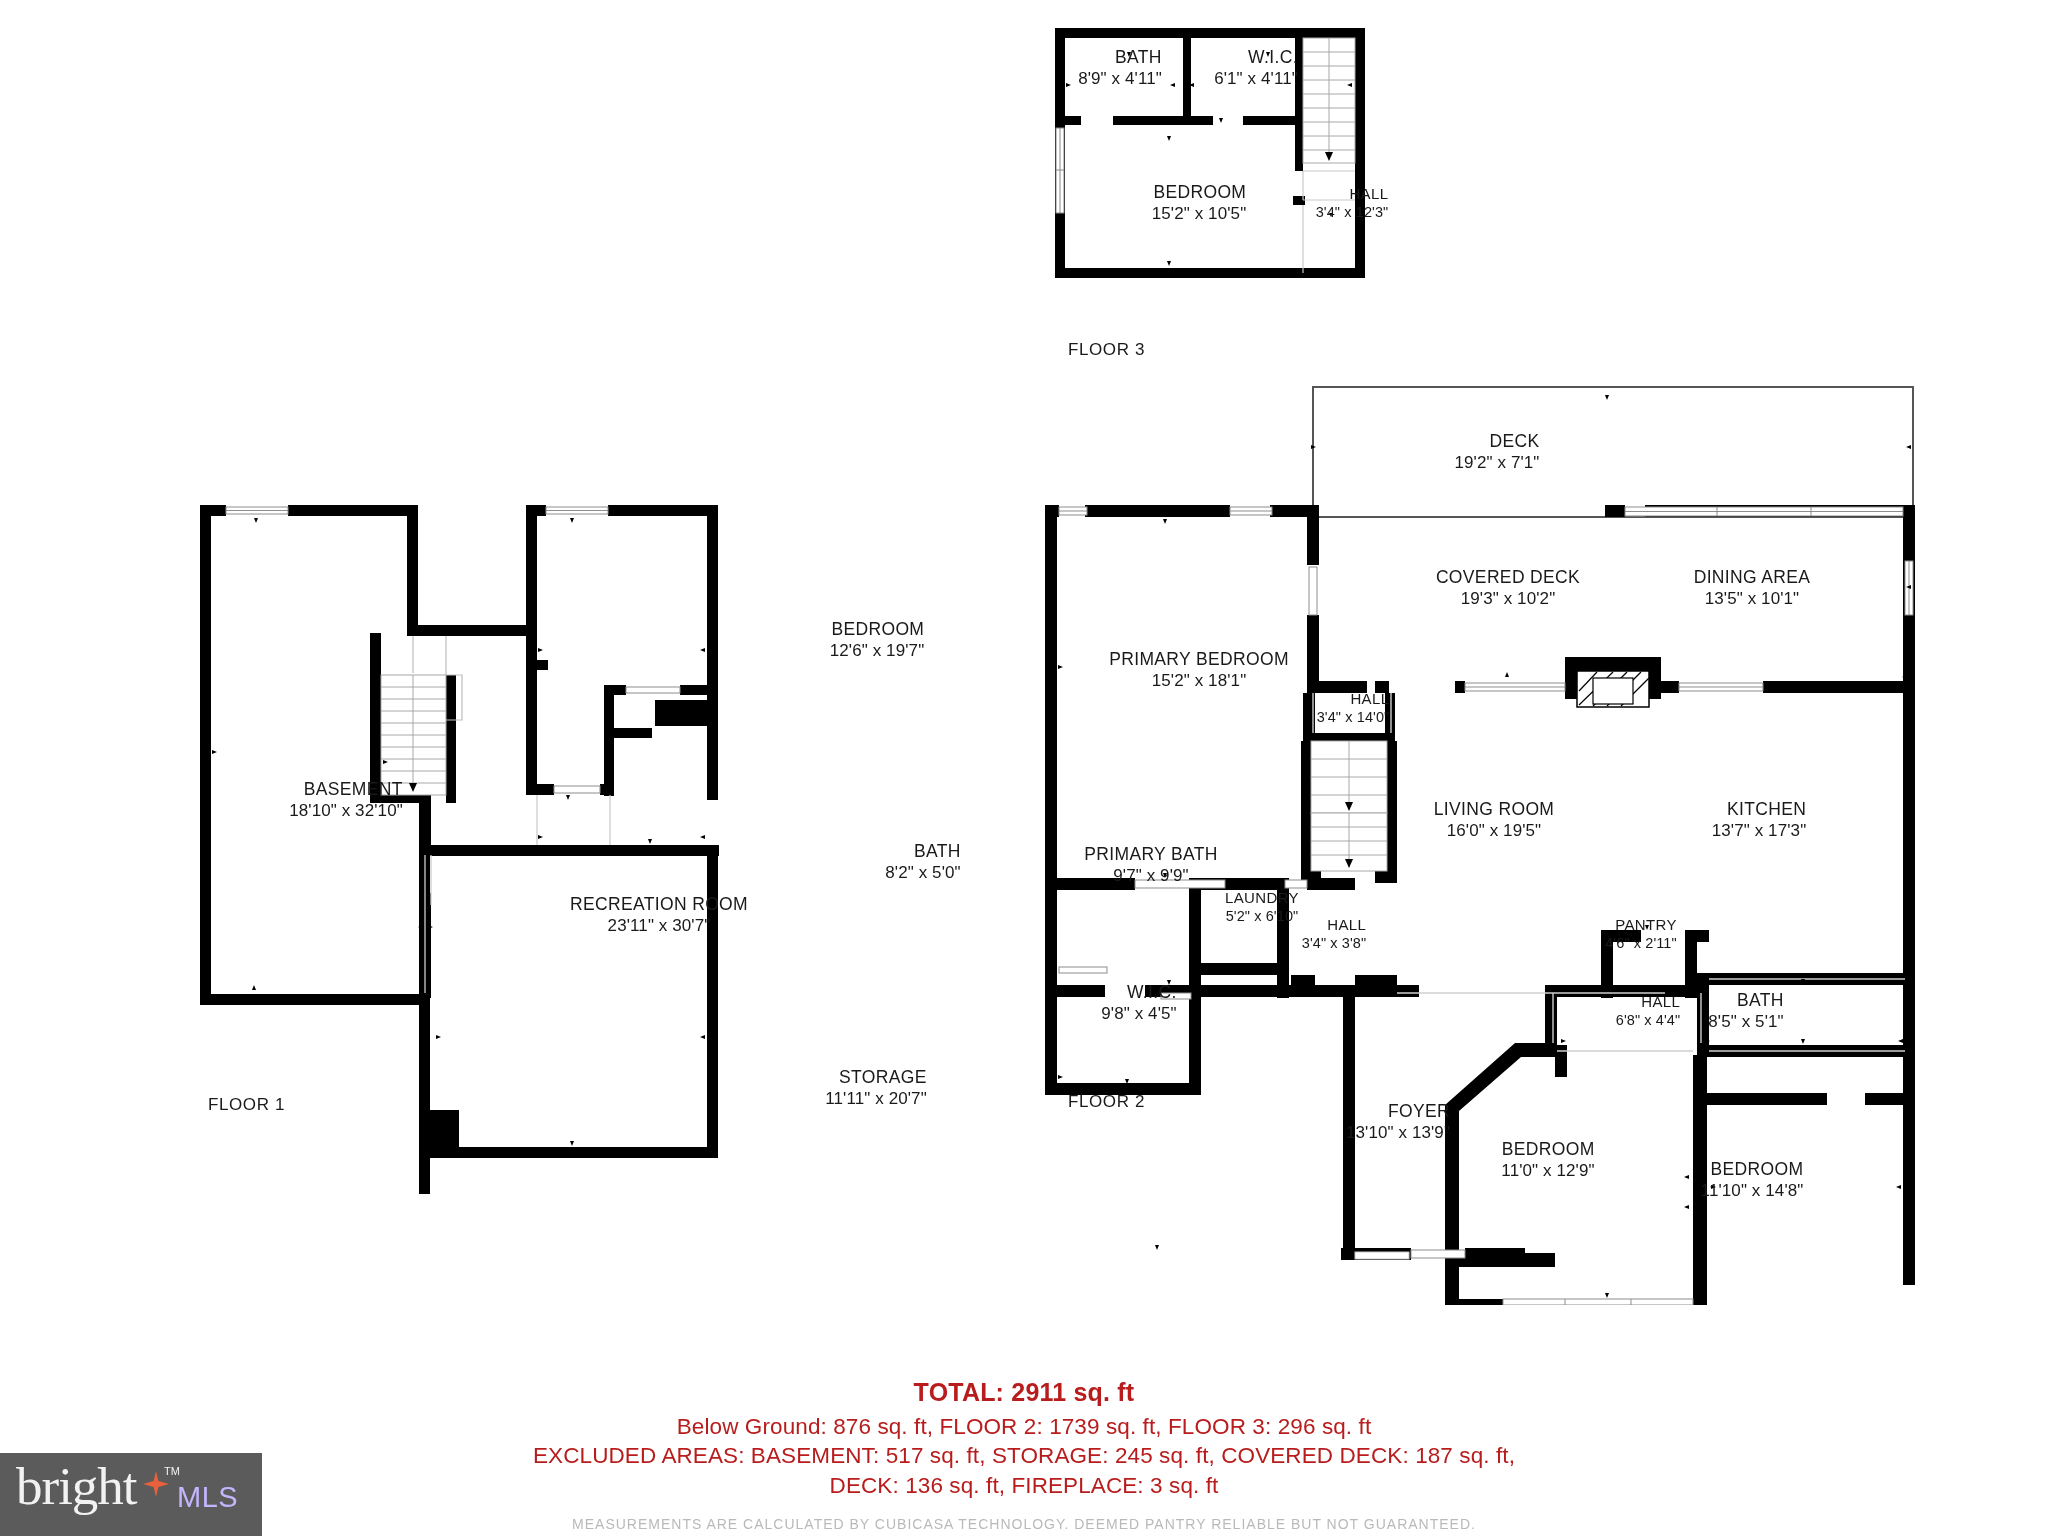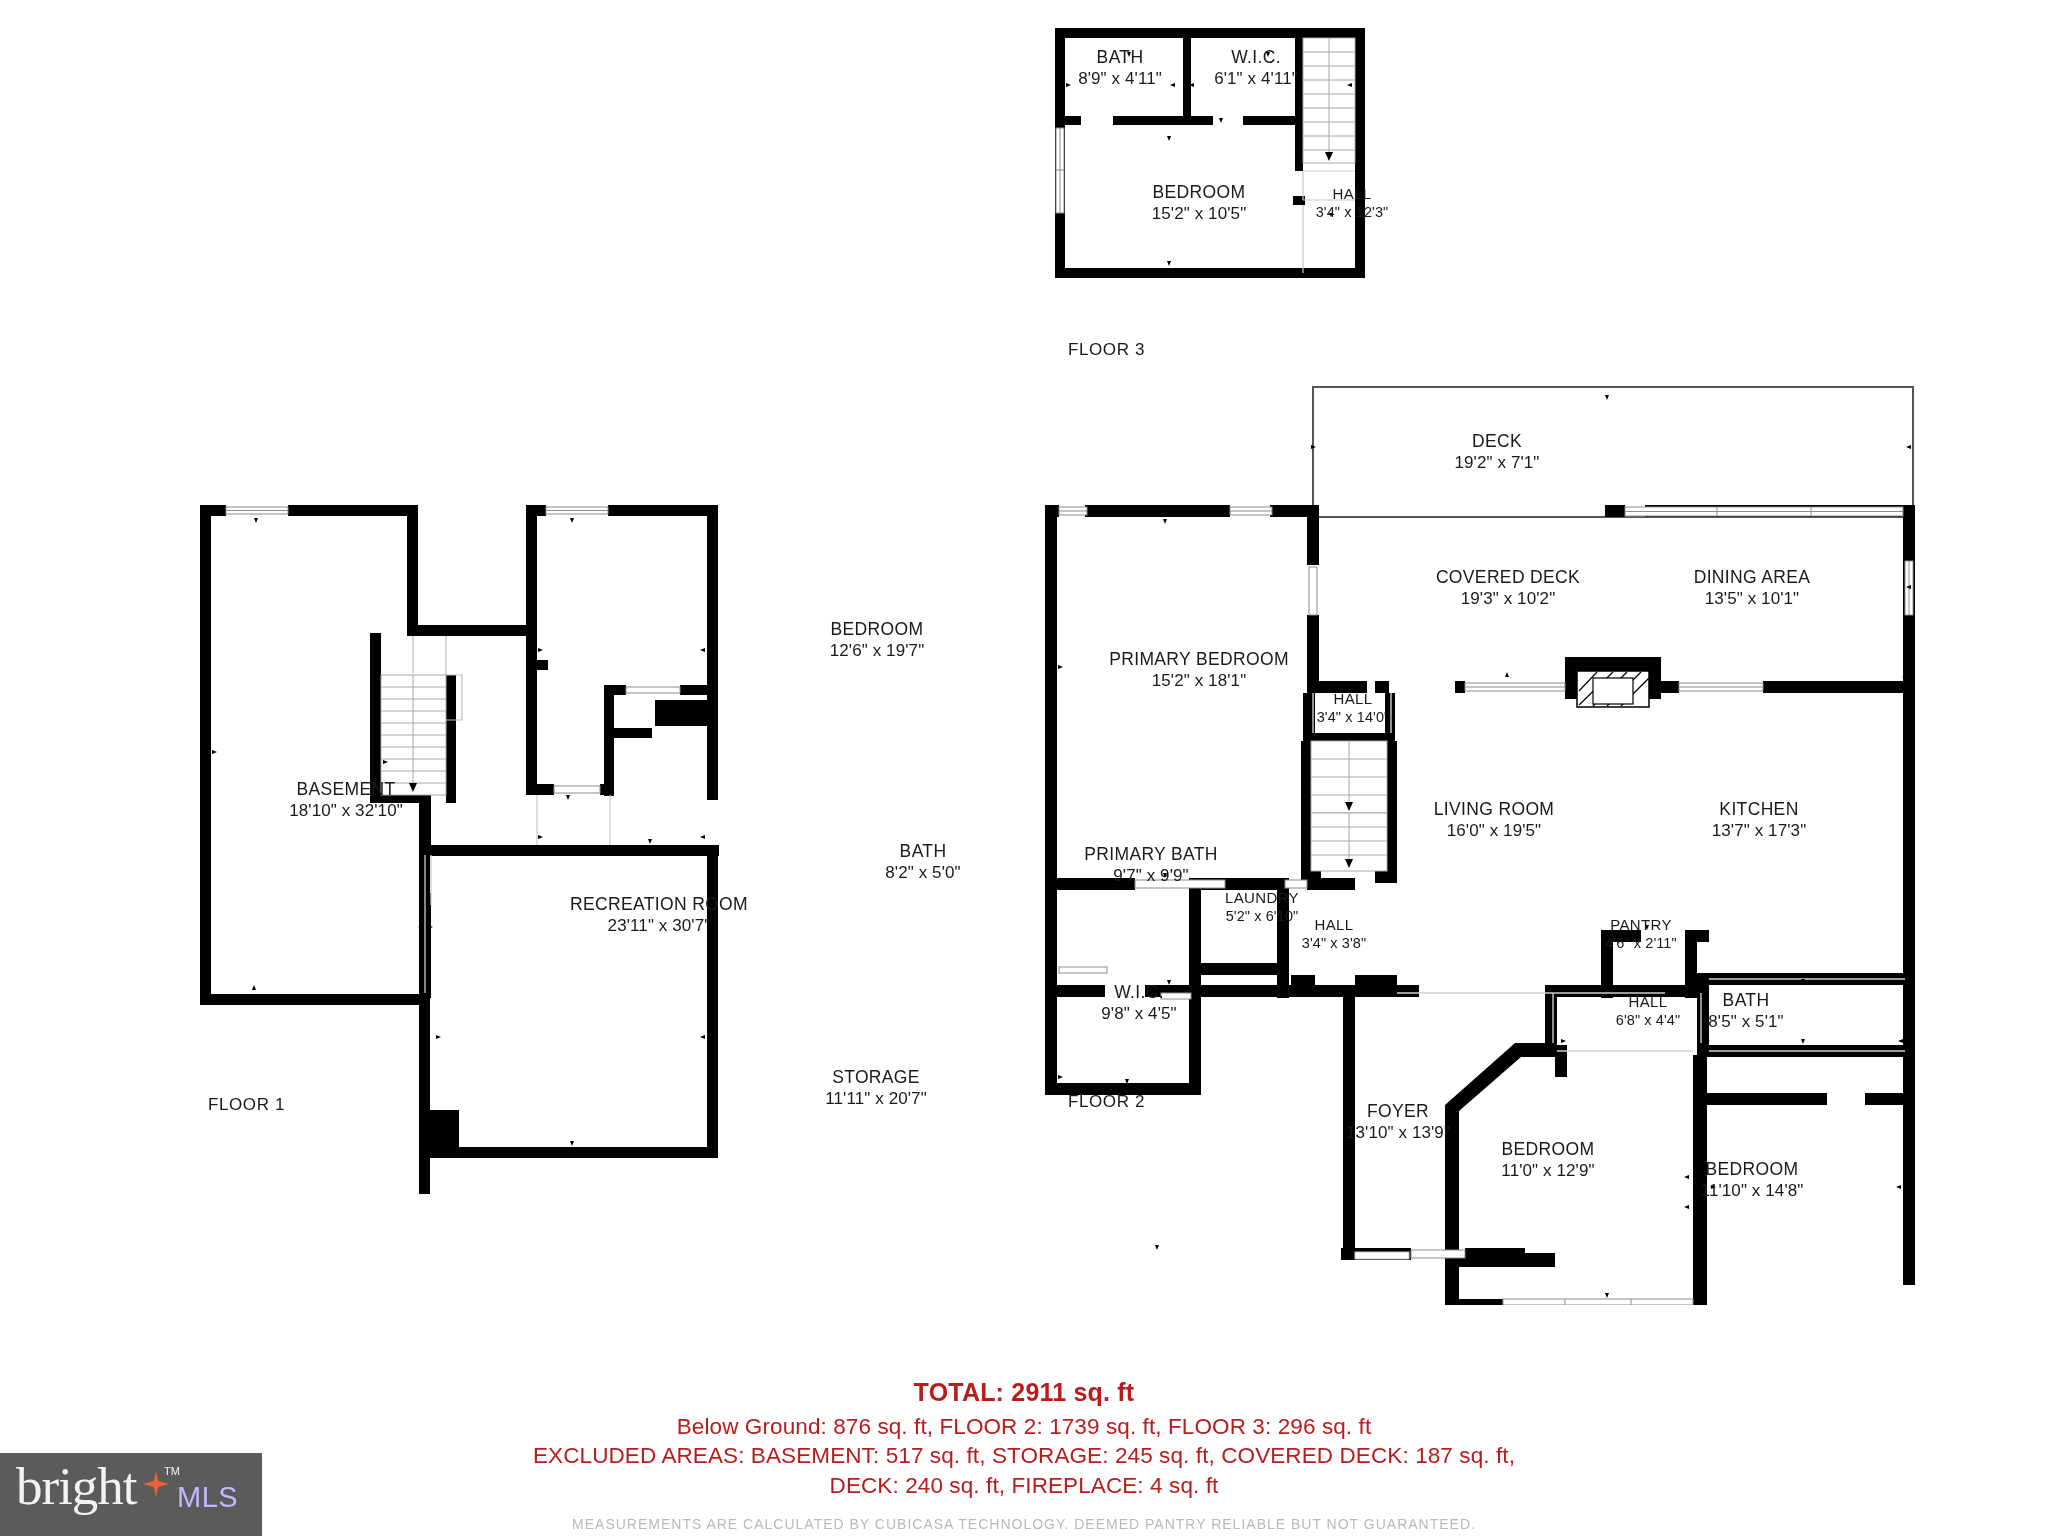--- a/index.html
+++ b/index.html
@@ -26,20 +26,21 @@
     color: #1a1a1a;
     line-height: 1.28;
     white-space: nowrap;
     transform: translate(-50%, -50%);
     pointer-events: none;
   }
   .rlabel .nm {
     display: block;
     font-size: 17.5px;
     letter-spacing: 0.35px;
+    text-align: right;
   }
   .rlabel .dm {
     display: block;
     font-size: 17px;
     letter-spacing: 0.1px;
   }
   .rlabel.sm .nm { font-size: 15px; }
   .rlabel.sm .dm { font-size: 14.5px; }
 
   
@@ -682,21 +683,21 @@
   <div class="rlabel" style="left:1752px;top:1180px;">
     <span class="nm">BEDROOM</span>
     <span class="dm">11'10" x 14'8"</span>
   </div>
   <div class="floorcap" style="left:1068px;top:1092px;">FLOOR 2</div>
 
   <div id="footer">
     <div class="total">TOTAL: 2911 sq. ft</div>
     <div class="line">Below Ground: 876 sq. ft, FLOOR 2: 1739 sq. ft, FLOOR 3: 296 sq. ft</div>
     <div class="line">EXCLUDED AREAS: BASEMENT: 517 sq. ft, STORAGE: 245 sq. ft, COVERED DECK: 187 sq. ft,</div>
-    <div class="line">DECK: 240 sq. ft, FIREPLACE: 4 sq. ft</div>
+    <div class="line">DECK: 136 sq. ft, FIREPLACE: 3 sq. ft</div>
   </div>
   <div id="disclaimer">MEASUREMENTS ARE CALCULATED BY CUBICASA TECHNOLOGY. DEEMED PANTRY RELIABLE BUT NOT GUARANTEED.</div>
 
   <div id="brand">
     <div class="bword">bright</div>
     <svg class="spark" viewBox="0 0 26 26">
       <path d="M13 0 L15.4 10.1 L26 13 L15.4 15.9 L13 26 L10.6 15.9 L0 13 L10.6 10.1 Z" fill="#e8603c"></path>
     </svg>
     <div class="tm">TM</div>
     <div class="mls">MLS</div>

